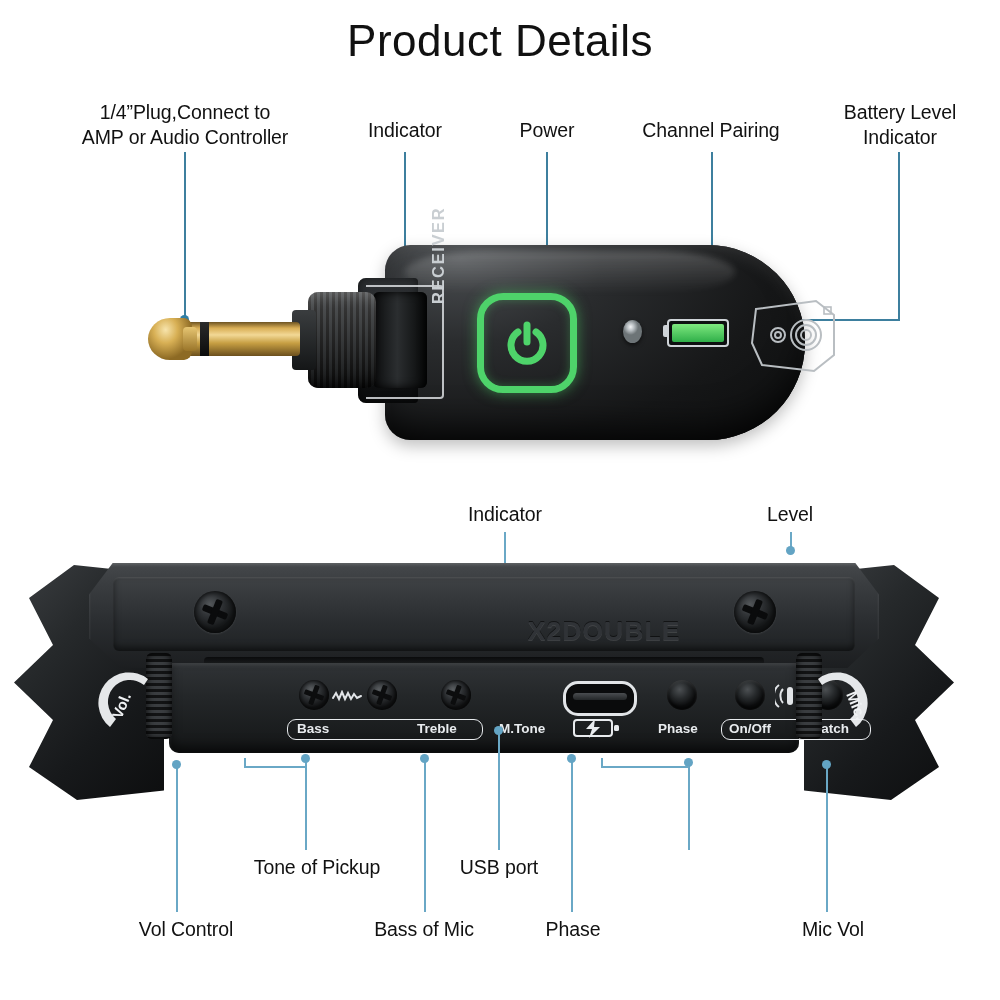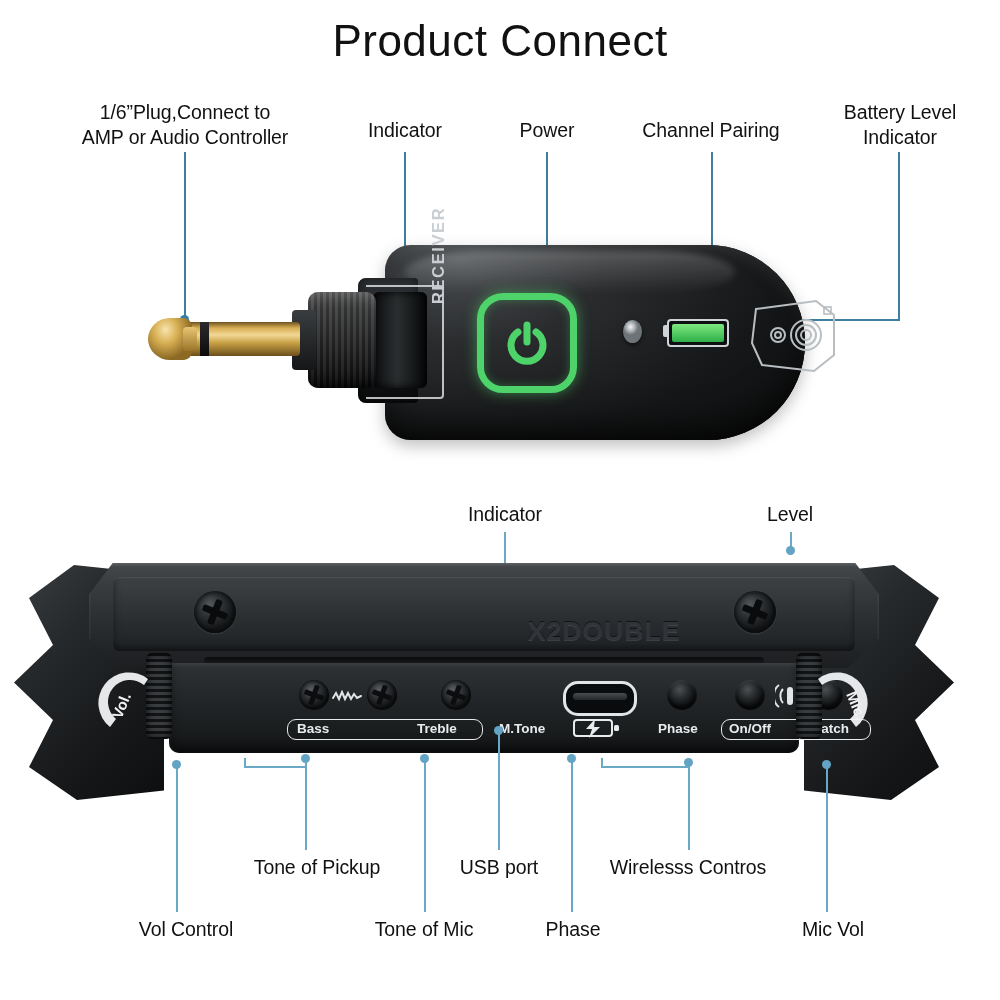--- a/index.html
+++ b/index.html
@@ -284,23 +284,23 @@
     position:absolute;font-size:15px;font-weight:700;color:#f0f2f4;
     white-space:nowrap;
   }
   .arrow{position:absolute;}
 </style>
 </head>
 <body>
 
 <div id="stage">
 
-  <div class="title">Product Connect</div>
-
-  <div class="lbl" style="left:55px;top:100px;width:260px;">1/6”Plug,Connect to
+  <div class="title">Product Details</div>
+
+  <div class="lbl" style="left:55px;top:100px;width:260px;">1/4”Plug,Connect to
 AMP or Audio Controller</div>
 
   <div class="lbl" style="left:345px;top:118px;width:120px;">Indicator</div>
 
   <div class="lbl" style="left:500px;top:118px;width:94px;">Power</div>
 
   <div class="lbl" style="left:620px;top:118px;width:182px;">Channel Pairing</div>
 
   <div class="lbl" style="left:818px;top:100px;width:164px;">Battery Level
 Indicator</div>
@@ -447,24 +447,23 @@
     <div class="knob-txt" style="left:104px;top:152px;transform:rotate(-68deg);">Vol.</div>
 
     <svg class="arrow" style="left:798px;top:120px;" width="78" height="78" viewBox="0 0 78 78">
       <path d="M16 14 A30 30 0 1 1 54 62 L48 54 A22 22 0 1 0 20 20 Z" fill="#f0f2f4" opacity=".95"></path>
     </svg>
     <div class="knob-txt" style="left:838px;top:152px;transform:rotate(68deg);">Mic.</div>
   </div>
 
   <div class="lbl" style="left:237px;top:855px;width:160px;">Tone of Pickup</div>
   <div class="lbl" style="left:438px;top:855px;width:122px;">USB port</div>
-  <div class="lbl" style="left:590px;top:855px;width:196px;">Wirelesss Contros</div>
 
   <div class="lbl" style="left:116px;top:917px;width:140px;">Vol Control</div>
-  <div class="lbl" style="left:355px;top:917px;width:138px;">Tone of Mic</div>
+  <div class="lbl" style="left:355px;top:917px;width:138px;">Bass of Mic</div>
   <div class="lbl" style="left:528px;top:917px;width:90px;">Phase</div>
   <div class="lbl" style="left:778px;top:917px;width:110px;">Mic Vol</div>
 
   <div class="line v lt" style="left:176px;top:764px;height:148px;"></div>
   <div class="dot lt" style="left:172px;top:760px;"></div>
 
   <div class="line v lt" style="left:305px;top:758px;height:92px;"></div>
   <div class="dot lt" style="left:301px;top:754px;"></div>
 
   <div class="line v lt" style="left:424px;top:758px;height:154px;"></div>

